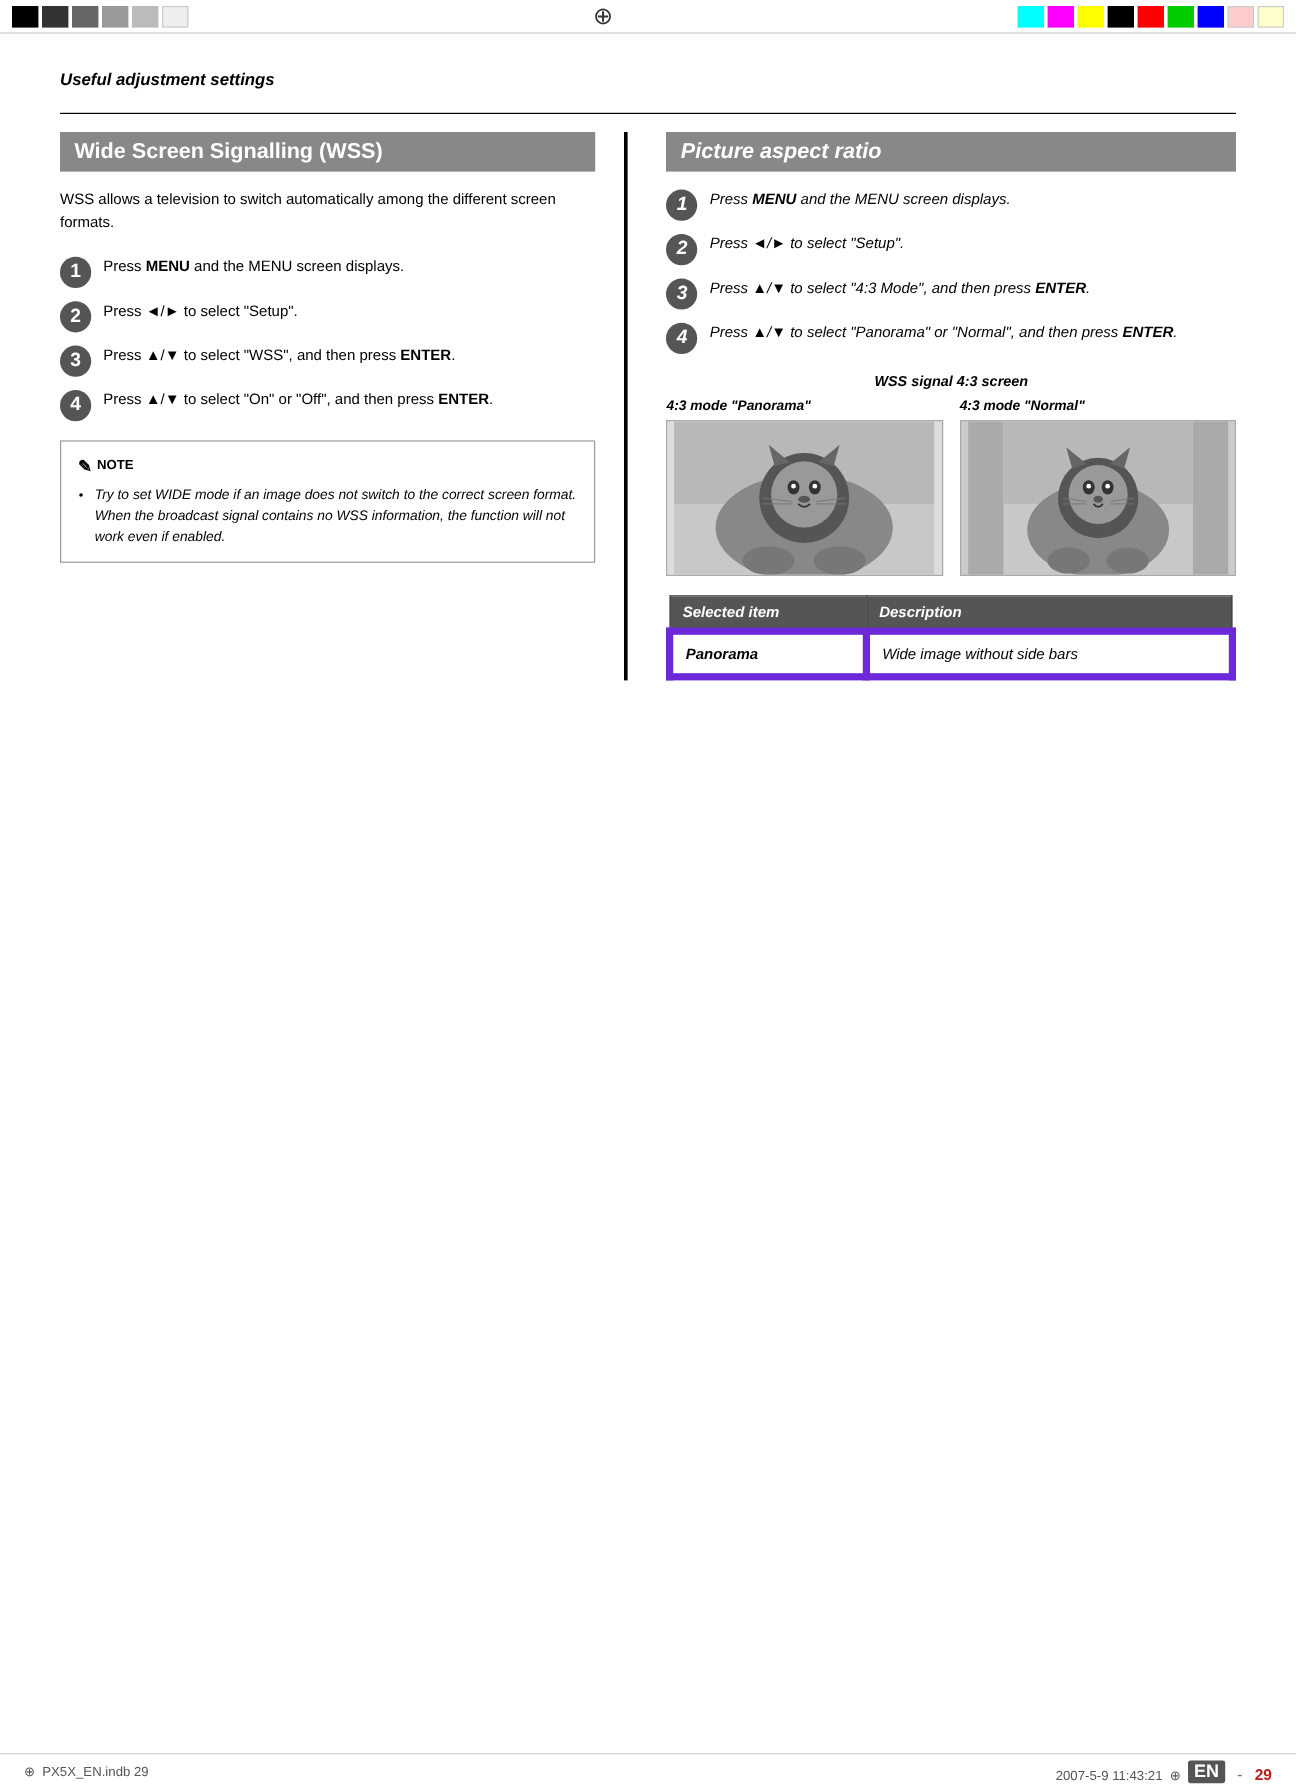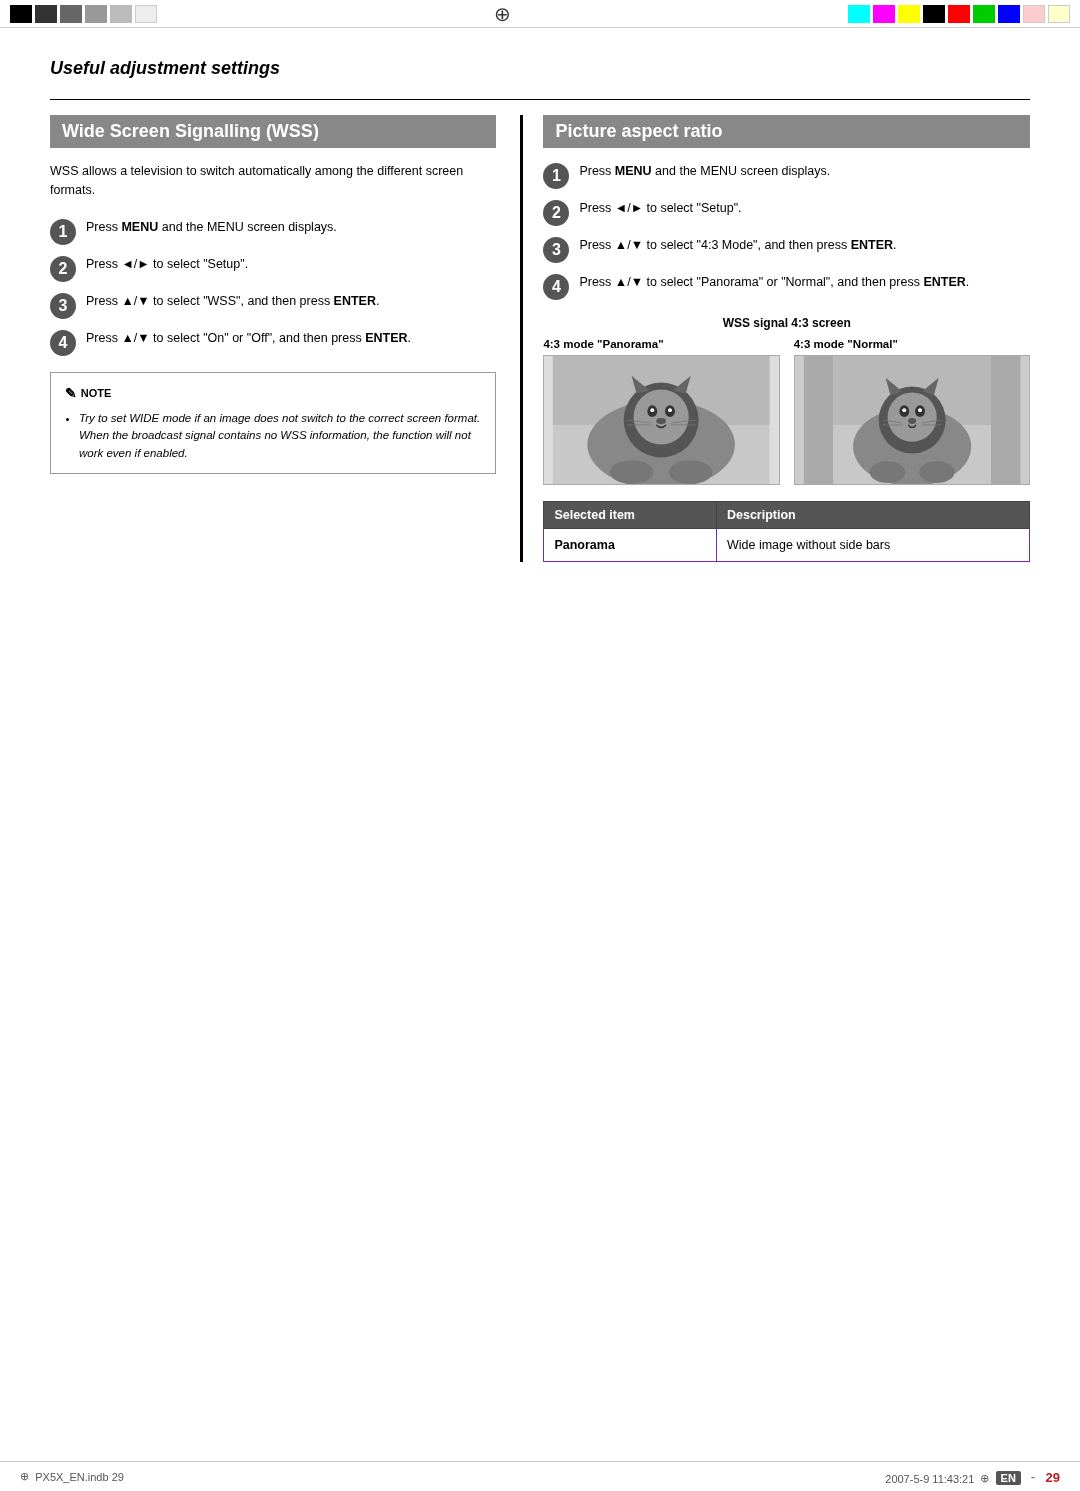--- a/index.html
+++ b/index.html
@@ -64,21 +64,21 @@
     .swatch-pink { width: 22px; height: 18px; background: #ffcccc; border: 1px solid #ccc; }
     .swatch-ltyellow { width: 22px; height: 18px; background: #ffffcc; border: 1px solid #ccc; }
 
     
     .main-content {
       padding: 30px 50px 60px 50px;
     }
 
     
     .page-heading {
-      font-size: 18px;
+      font-size: 14px;
       font-weight: bold;
       margin-bottom: 20px;
       font-style: italic;
     }
 
     
     .two-col {
       display: flex;
       gap: 0;
     }
@@ -230,21 +230,21 @@
       background: #555;
       color: #fff;
       padding: 6px 10px;
       font-weight: bold;
       text-align: left;
       border: 1px solid #444;
     }
 
     .info-table td {
       padding: 7px 10px;
-      border: 1px solid #6d28d9;
+      border: 6px solid #6d28d9;
       vertical-align: top;
       line-height: 1.45;
     }
 
     .info-table tr:nth-child(even) td {
       background: #f9f9f9;
     }
 
     
     .bottom-bar {
@@ -276,21 +276,21 @@
 
     .page-num {
       font-size: 13px;
       font-weight: bold;
       color: #b91c1c;
     }
 
     .en-badge {
       background: #555;
       color: #fff;
-      font-size: 11px;
+      font-size: 15px;
       font-weight: bold;
       padding: 1px 5px;
       border-radius: 2px;
     }
 
     .divider-line {
       width: 100%;
       height: 1px;
       background: #000;
       margin-bottom: 0;
@@ -362,21 +362,21 @@
         <div class="note-header">
           <span class="note-icon">✎</span>
           <span>NOTE</span>
         </div>
         <ul style="padding-left: 14px; font-style: italic;">
           <li class="note-text">Try to set WIDE mode if an image does not switch to the correct screen format. When the broadcast signal contains no WSS information, the function will not work even if enabled.</li>
         </ul>
       </div>
     </div>
 
-    <div class="col-right" style="padding-left: 20px;">
+    <div class="col-right" style="padding-left: 32px; font-style: italic;">
       <div class="section-header">Picture aspect ratio</div>
 
 
       <div class="step">
         <div class="step-number">1</div>
         <div class="step-text">Press <b>MENU</b> and the MENU screen displays.</div>
       </div>
 
       <div class="step">
         <div class="step-number">2</div>

